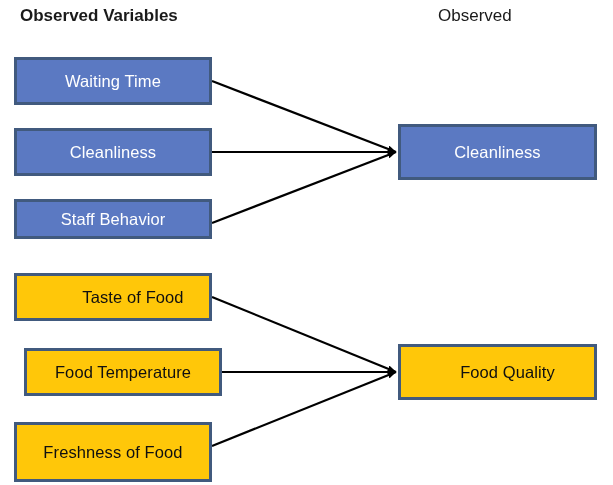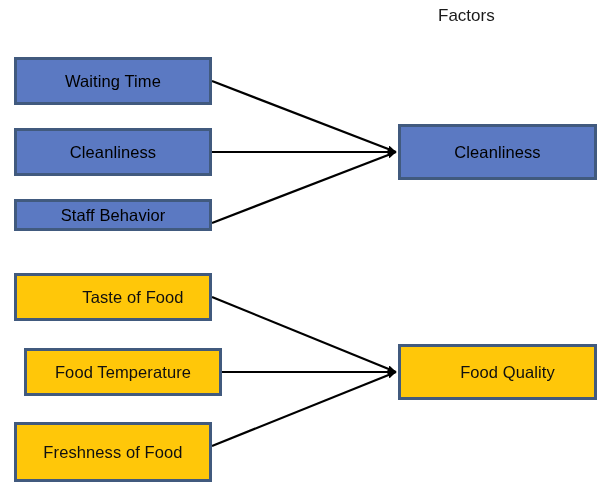--- a/index.html
+++ b/index.html
@@ -43,43 +43,44 @@
     justify-content: center;
     border: 3px solid #415a7e;
     font-size: 16.5px;
     line-height: 1.1;
     text-align: center;
     letter-spacing: 0.1px;
     white-space: nowrap;
   }
   .node.blue {
     background: #5b79c2;
-    color: #000000;
+    color: #ffffff;
   }
   .node.yellow {
     background: #ffc709;
     color: #101010;
   }
 
   #edges {
     position: absolute;
     left: 0;
     top: 0;
     width: 613px;
     height: 485px;
     pointer-events: none;
   }
 </style>
 </head>
 <body>
 
 <div id="canvas">
 
+  <div class="col-heading bold" id="heading-observed">Observed Variables</div>
 
-  <div class="col-heading" id="heading-factors">Factors</div>
+  <div class="col-heading" id="heading-factors">Observed</div>
 
   <svg id="edges" viewBox="0 0 613 485" xmlns="http://www.w3.org/2000/svg">
     <defs>
       <marker id="arrowhead" markerWidth="9" markerHeight="7" refX="8.5" refY="3.5" orient="auto" markerUnits="userSpaceOnUse">
         <polygon points="0 0, 9 3.5, 0 7" fill="#000000"></polygon>
       </marker>
     </defs>
     <g id="edge-group">
         <line x1="212" y1="81" x2="396" y2="152" stroke="#000000" stroke-width="2.2" marker-end="url(#arrowhead)"></line>
         <line x1="212" y1="152" x2="396" y2="152" stroke="#000000" stroke-width="2.2" marker-end="url(#arrowhead)"></line>
@@ -90,21 +91,21 @@
       </g>
   </svg>
 
   <div id="node-layer">
       <div class="node blue" style="left: 14px; top: 57px; width: 198px; height: 48px;">
         <span>Waiting Time</span>
       </div>
       <div class="node blue" style="left: 14px; top: 128px; width: 198px; height: 48px;">
         <span>Cleanliness</span>
       </div>
-      <div class="node blue" style="left: 14px; top: 199px; width: 198px; height: 32px;">
+      <div class="node blue" style="left: 14px; top: 199px; width: 198px; height: 40px;">
         <span>Staff Behavior</span>
       </div>
       <div class="node yellow" style="left: 14px; top: 273px; width: 198px; height: 48px; padding-left: 40px;">
         <span>Taste of Food</span>
       </div>
       <div class="node yellow" style="left: 14px; top: 348px; width: 198px; height: 48px; margin-left: 10px;">
         <span>Food Temperature</span>
       </div>
       <div class="node yellow" style="left: 14px; top: 422px; width: 198px; height: 60px;">
         <span>Freshness of Food</span>

